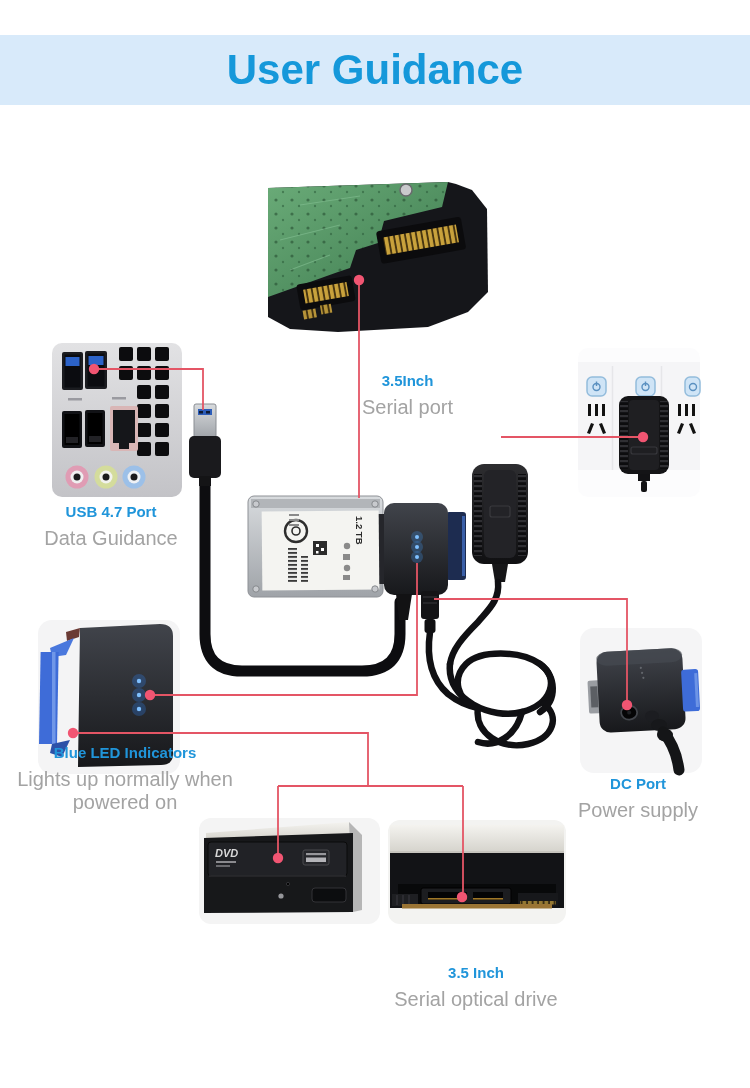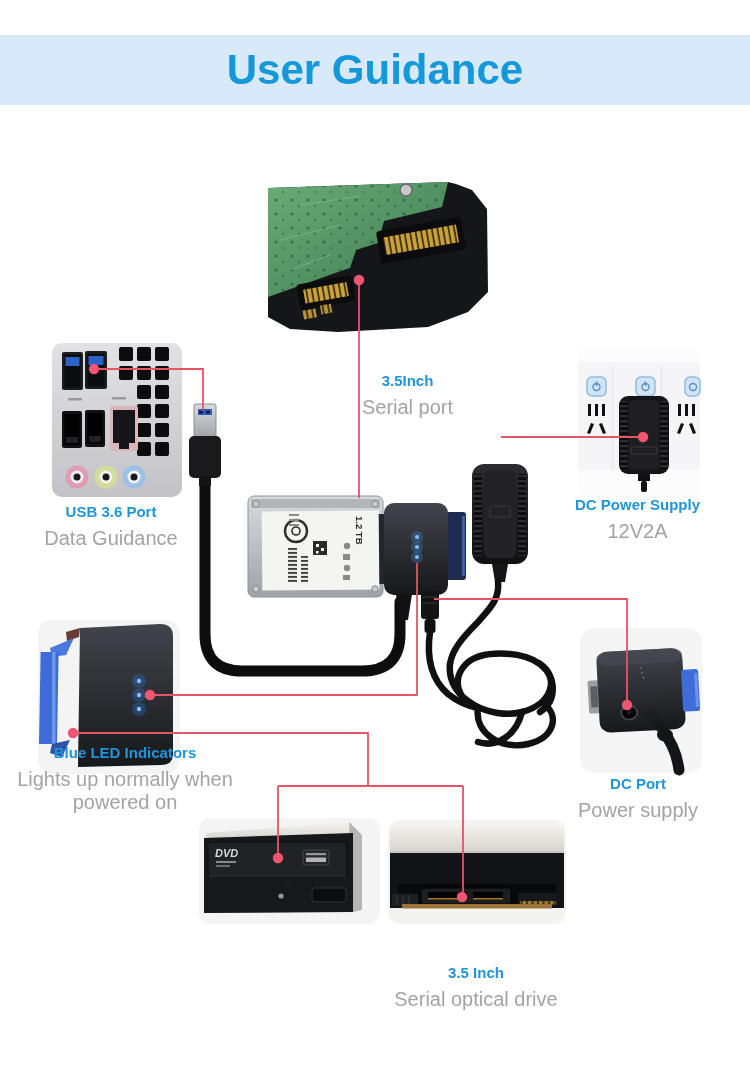--- a/index.html
+++ b/index.html
@@ -372,26 +372,22 @@
       <circle cx="278" cy="858" r="5.2"></circle>
       <circle cx="462" cy="897" r="5.2"></circle>
     </g>
   </svg>
 
   <div class="cl" style="left:340px;top:353px;width:135px;margin-top:19px;">
     <div class="t">3.5Inch</div>
     <div class="s">Serial port</div>
   </div>
   <div class="cl" style="left:40px;top:503px;width:142px;">
-    <div class="t">USB 3.6 Port</div>
+    <div class="t">USB 4.7 Port</div>
     <div class="s">Data Guidance</div>
-  </div>
-  <div class="cl" style="left:565px;top:496px;width:145px;">
-    <div class="t">DC Power Supply</div>
-    <div class="s">12V2A</div>
   </div>
   <div class="cl" style="left:14px;top:744px;width:222px;">
     <div class="t">Blue LED Indicators</div>
     <div class="s">Lights up normally when powered on</div>
   </div>
   <div class="cl" style="left:568px;top:775px;width:140px;">
     <div class="t">DC Port</div>
     <div class="s">Power supply</div>
   </div>
   <div class="cl" style="left:388px;top:936px;width:176px;margin-top:28px;">

